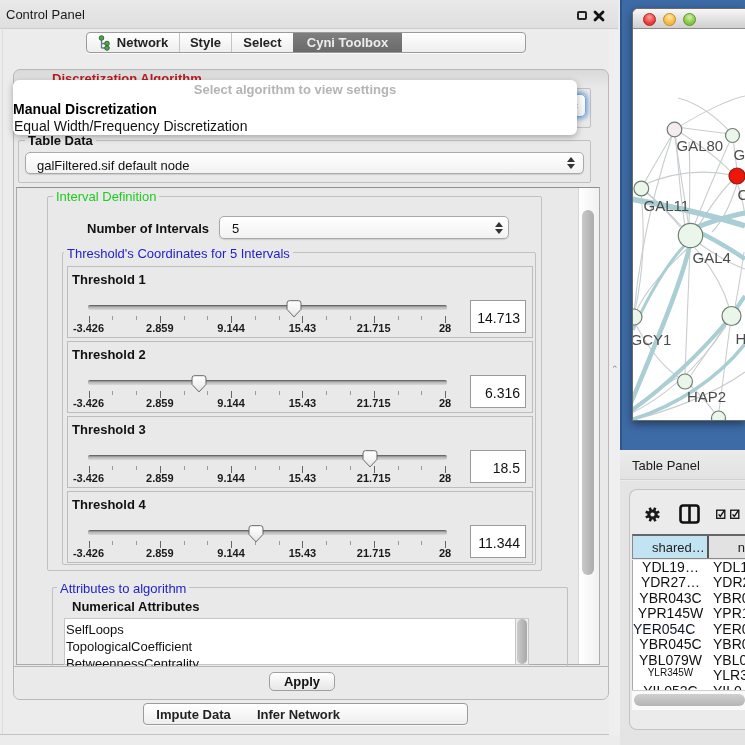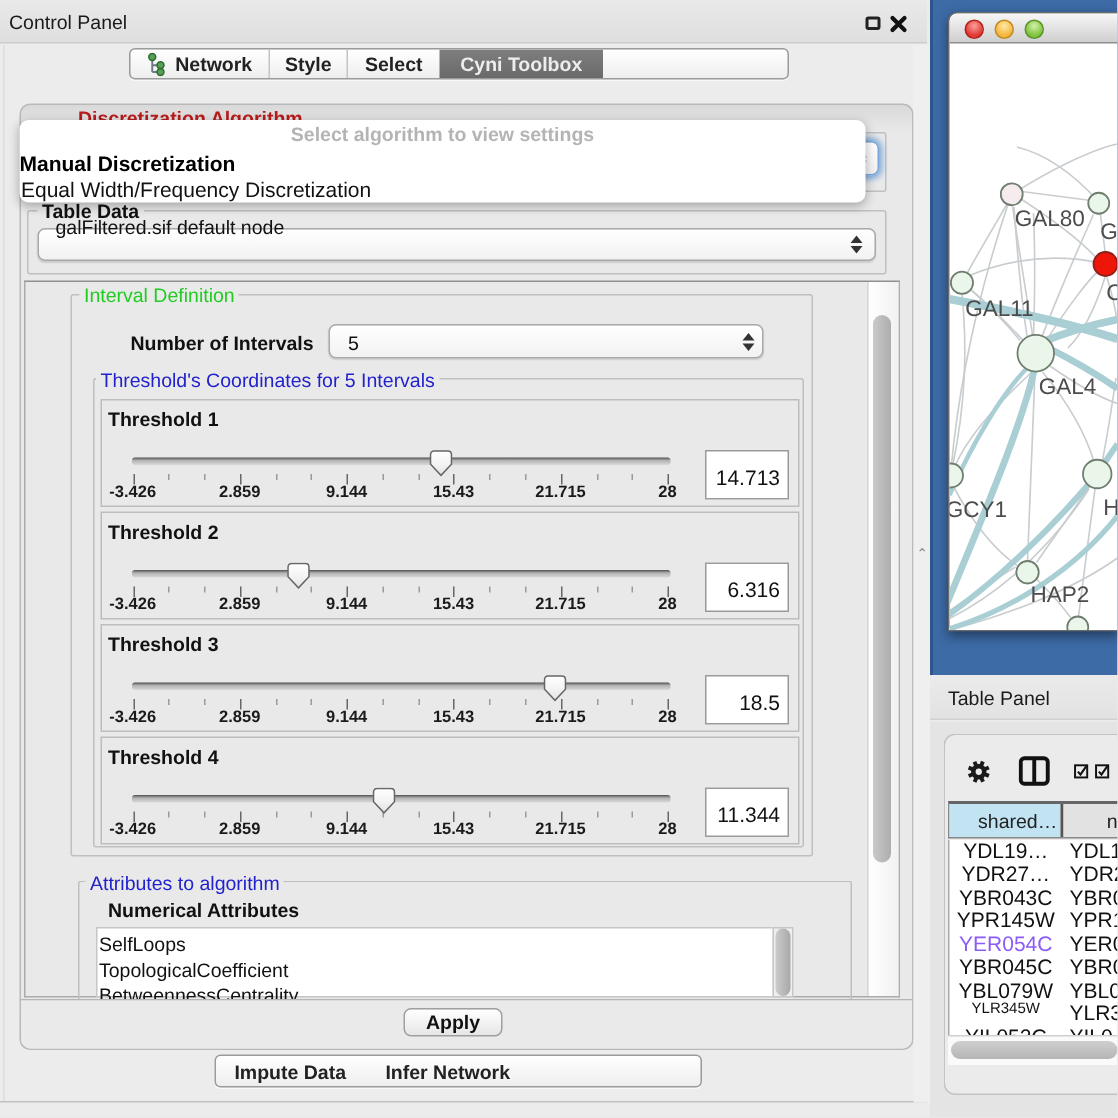--- a/index.html
+++ b/index.html
@@ -46,21 +46,21 @@
     <span class="up"></span>
     <span class="dn"></span>
   </div>
 <div class="abs" style="left:13px;top:80px;width:564px;height:55px;background:#ffffff;border-radius:6px;box-shadow:0 2px 7px rgba(0,0,0,.3);z-index:30;"></div>
 <div class="abs" style="left:13px;top:82px;width:564px;text-align:center;font-size:13px;color:#b4b4b4;font-weight:bold;z-index:31;">Select algorithm to view settings</div>
 <div class="abs" style="left:13px;top:101px;z-index:31;font-size:14px;font-weight:bold;color:#000;">Manual Discretization</div>
 <div class="abs" style="left:14px;top:118px;z-index:31;font-size:14px;color:#111;">Equal Width/Frequency Discretization</div>
 <div class="gb" style="left:18px;top:140px;width:573px;height:43px;"></div>
 <div class="gbl b13" style="left:25px;top:133px;">Table Data</div>
 <div class="combo" style="left:25px;top:152px;width:559px;height:22px;"></div>
-<div class="abs t13" style="left:37px;top:144px;">galFiltered.sif default node</div>
+<div class="abs t13" style="left:37px;top:158px;">galFiltered.sif default node</div>
 <div class="arrows" style="left:566px;top:152px;height:22px;">
     <span class="up"></span>
     <span class="dn"></span>
   </div>
 <div class="abs" style="left:16px;top:187px;width:584px;height:478px;background:#e9e9e9;border:1px solid #ababab;border-top-color:#8f8f8f;"></div>
 <div class="abs" style="left:578px;top:188px;width:21px;height:476px;background:linear-gradient(90deg,#ffffff,#f1f1f1);border-left:1px solid #d6d6d6;"></div>
 <div class="abs" style="left:582px;top:210px;width:12px;height:365px;background:linear-gradient(90deg,#c9c9c9,#adadad);border-radius:6px;"></div>
 <div class="gb" style="left:47px;top:196px;width:495px;height:375px;"></div>
 <div class="gbl" style="left:53px;top:189px;color:#21cc21;">Interval Definition</div>
 <div class="abs b13" style="left:87px;top:221px;">Number of Intervals</div>
@@ -345,21 +345,21 @@
 </div>
 <div class="abs" style="left:632px;top:560px;width:113px;height:130px;background:#ffffff;border-left:1px solid #aaa;overflow:hidden;">
 <div style="position:absolute;left:0;top:-1.5px;width:75px;text-align:center;font-size:14px;color:#111;">YDL19…</div>
 <div style="position:absolute;left:80px;top:-1.5px;font-size:14px;color:#111;">YDL1</div>
 <div style="position:absolute;left:0;top:14.0px;width:75px;text-align:center;font-size:14px;color:#111;">YDR27…</div>
 <div style="position:absolute;left:80px;top:14.0px;font-size:14px;color:#111;">YDR2</div>
 <div style="position:absolute;left:0;top:29.5px;width:75px;text-align:center;font-size:14px;color:#111;">YBR043C</div>
 <div style="position:absolute;left:80px;top:29.5px;font-size:14px;color:#111;">YBR0</div>
 <div style="position:absolute;left:0;top:45.0px;width:75px;text-align:center;font-size:14px;color:#111;">YPR145W</div>
 <div style="position:absolute;left:80px;top:45.0px;font-size:14px;color:#111;">YPR1</div>
-<div style="position:absolute;left:0;top:60.5px;width:75px;text-align:center;font-size:14px;color:#8b5cf6;">YER054C</div>
+<div style="position:absolute;left:0;top:60.5px;width:75px;text-align:left;font-size:14px;color:#0f172a;">YER054C</div>
 <div style="position:absolute;left:80px;top:60.5px;font-size:14px;color:#111;">YER0</div>
 <div style="position:absolute;left:0;top:76.0px;width:75px;text-align:center;font-size:14px;color:#111;">YBR045C</div>
 <div style="position:absolute;left:80px;top:76.0px;font-size:14px;color:#111;">YBR0</div>
 <div style="position:absolute;left:0;top:91.5px;width:75px;text-align:center;font-size:14px;color:#111;">YBL079W</div>
 <div style="position:absolute;left:80px;top:91.5px;font-size:14px;color:#111;">YBL0</div>
 <div style="position:absolute;left:0;top:107.0px;width:75px;text-align:center;font-size:10px;color:#111;">YLR345W</div>
 <div style="position:absolute;left:80px;top:107.0px;font-size:14px;color:#111;">YLR3</div>
 <div style="position:absolute;left:0;top:122.5px;width:75px;text-align:center;font-size:14px;color:#111;">YIL052C</div>
 <div style="position:absolute;left:80px;top:122.5px;font-size:14px;color:#111;">YIL0</div>
 </div>

